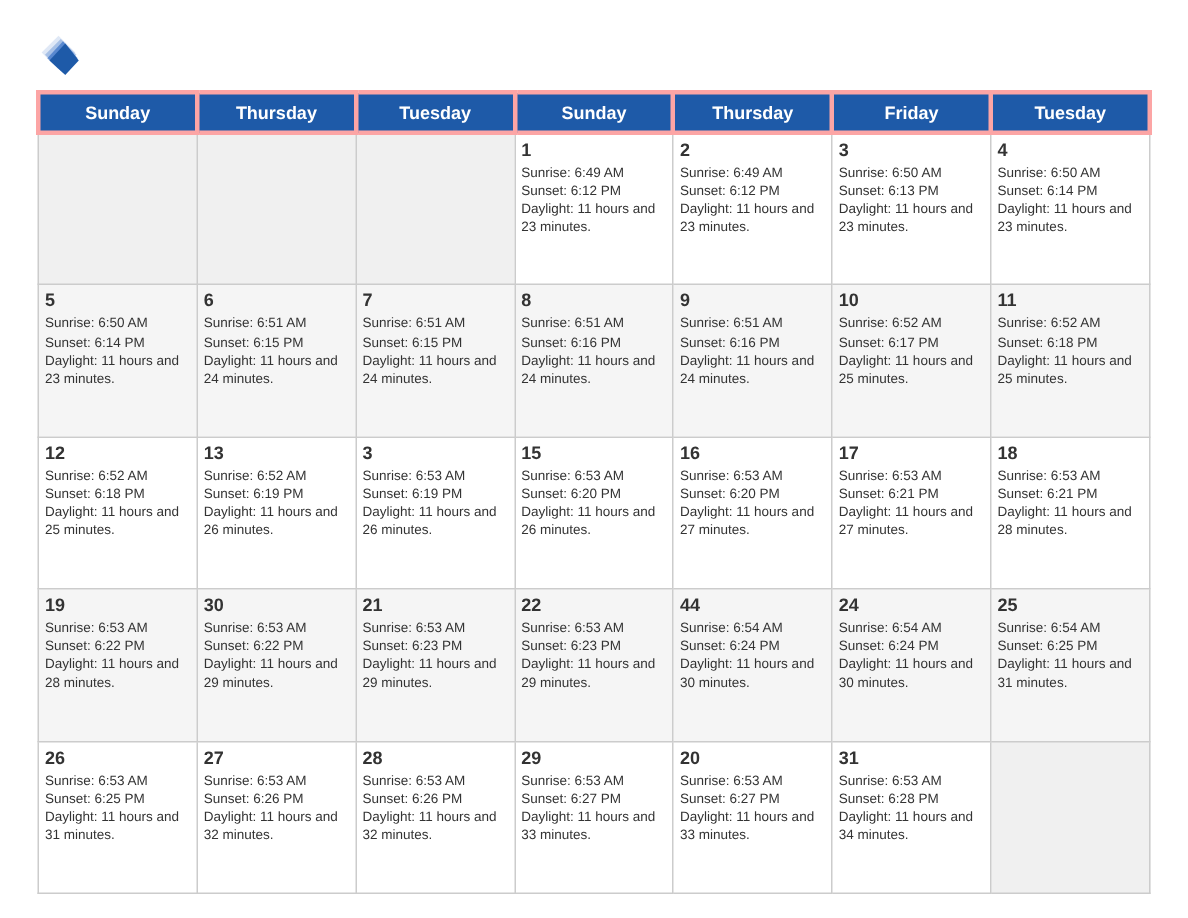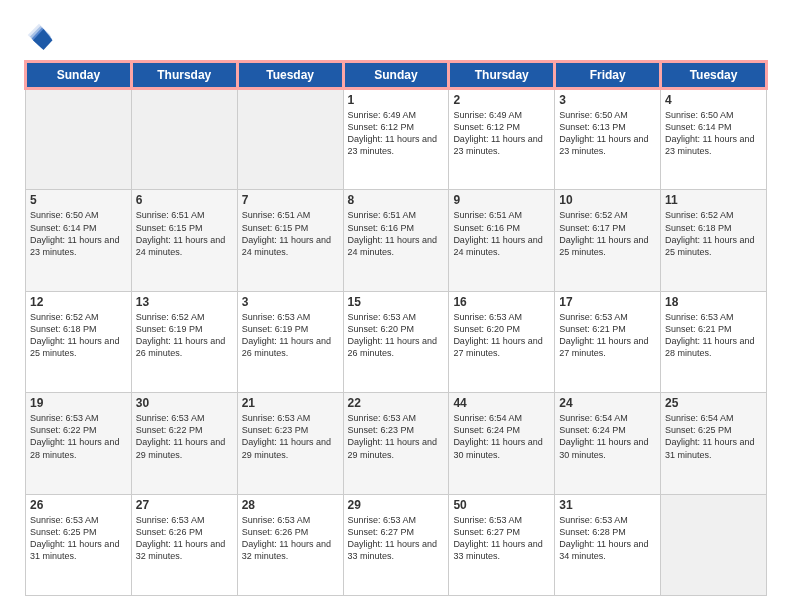--- a/index.html
+++ b/index.html
@@ -314,21 +314,21 @@
         <div class="cell-text">Sunset: 6:26 PM</div>
         <div class="cell-text">Daylight: 11 hours and 32 minutes.</div>
           </td>
           <td>
             <div class="day-number">29</div>
         <div class="cell-text">Sunrise: 6:53 AM</div>
         <div class="cell-text">Sunset: 6:27 PM</div>
         <div class="cell-text">Daylight: 11 hours and 33 minutes.</div>
           </td>
           <td>
-            <div class="day-number">50</div>
+            <div class="day-number">20</div>
         <div class="cell-text">Sunrise: 6:53 AM</div>
         <div class="cell-text">Sunset: 6:27 PM</div>
         <div class="cell-text">Daylight: 11 hours and 33 minutes.</div>
           </td>
           <td>
             <div class="day-number">31</div>
         <div class="cell-text">Sunrise: 6:53 AM</div>
         <div class="cell-text">Sunset: 6:28 PM</div>
         <div class="cell-text">Daylight: 11 hours and 34 minutes.</div>
           </td>

